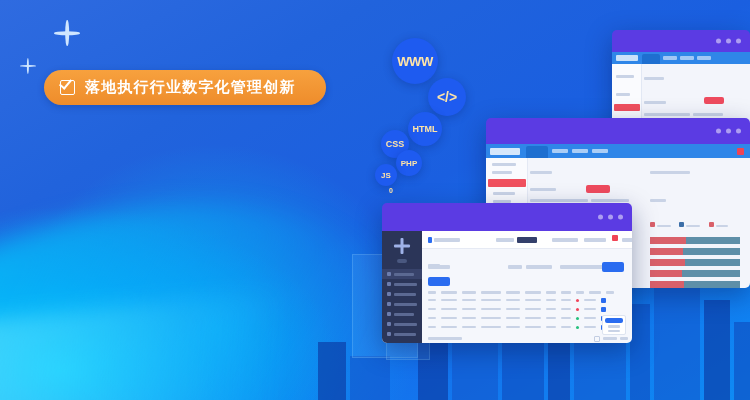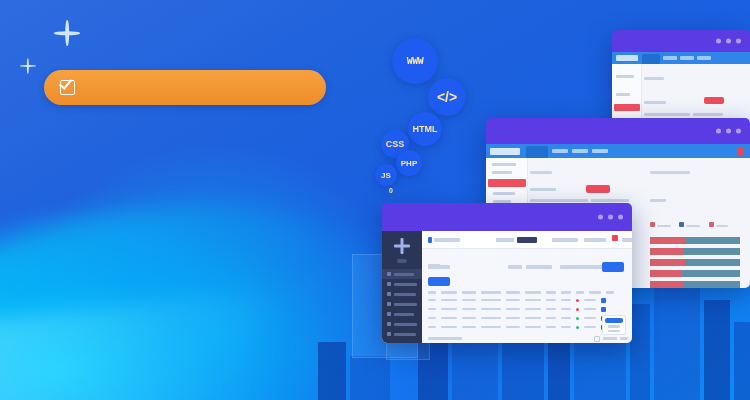--- a/index.html
+++ b/index.html
@@ -463,21 +463,21 @@
         </div>
         <div style="position:absolute;right:2px;top:24px;width:24px;background:#fff;border:1px solid #DDE4F0;border-radius:2px;padding:2px;">
           <span class="btn-b" style="display:block;width:100%;height:5px;margin-bottom:2px;"></span>
           <span class="tline" style="display:block;width:70%;height:2.5px;margin:0 auto 2px;"></span>
           <span class="tline" style="display:block;width:70%;height:2.5px;margin:0 auto;"></span>
         </div>
       </div>
     </div>
   </div>
 
-  <div class="bub" style="left:392px;top:38px;width:46px;height:46px;font-size:10px;letter-spacing:-.5px;font-family:Liberation Mono, monospace;">
+  <div class="bub" style="left:392px;top:38px;width:46px;height:46px;font-size:13px;letter-spacing:-.5px;">
     <span>WWW</span>
   </div>
   <div class="bub" style="left:428px;top:78px;width:38px;height:38px;font-size:14px;">
     <span>&lt;/&gt;</span>
   </div>
   <div class="bub" style="left:408px;top:112px;width:34px;height:34px;font-size:9px;">
     <span>HTML</span>
   </div>
   <div class="bub" style="left:381px;top:130px;width:28px;height:28px;font-size:9px;">
     <span>CSS</span>
@@ -494,17 +494,18 @@
 
   <div class="copy">
     <div class="headline">
     </div>
     <div class="pills">
       <div class="pill">
         <span class="chk">
           <span class="bx"></span>
             <span class="tick"></span>
         </span>
+        <span class="txt">落地执行行业数字化管理创新</span>
       </div>
     </div>
   </div>
 
 </div>
 
 </body></html>

